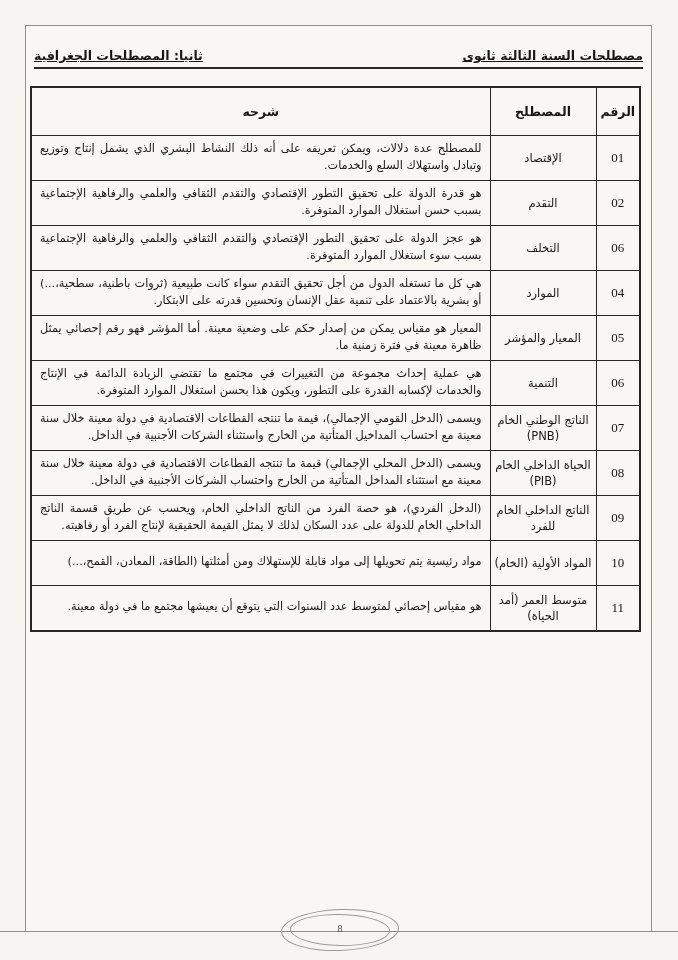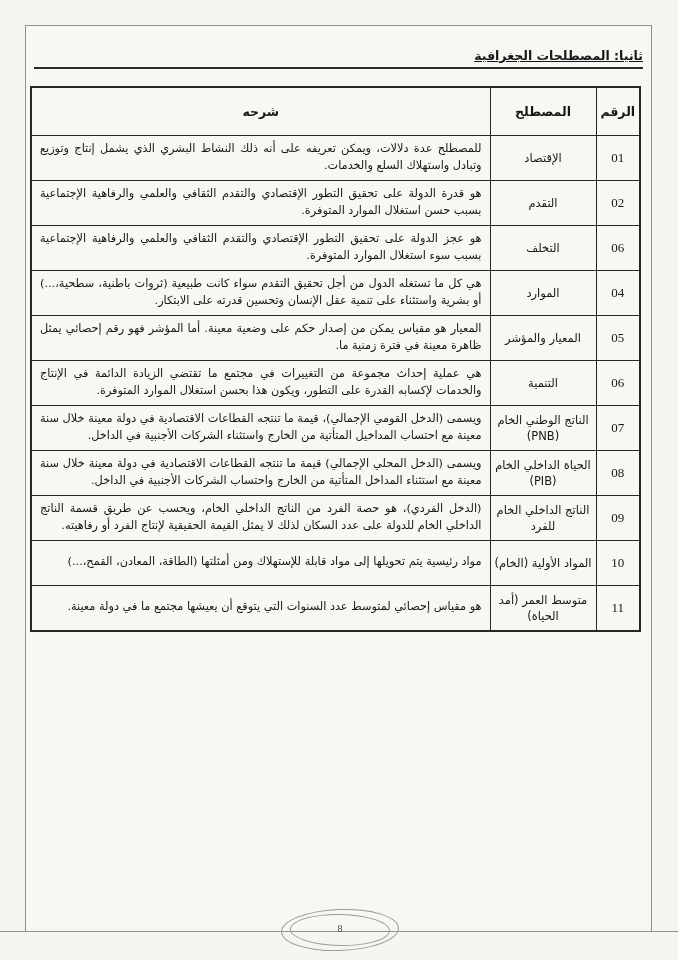--- a/index.html
+++ b/index.html
@@ -93,20 +93,21 @@
     font-size: 10px; color: #4a4a4a;
     font-family: "Liberation Serif", serif;
   }
 </style>
 </head>
 <body>
 
 <div class="page-frame">
 
   <div class="header-row">
+    <span>مصطلحات السنة الثالثة ثانوى</span>
     <span>ثانيا: المصطلحات الجغرافية</span>
   </div>
 
   <table class="terms">
     <thead>
       <tr>
         <th class="col-num">الرقم</th>
         <th class="col-term">المصطلح</th>
         <th class="col-expl">شرحه</th>
       </tr>
@@ -123,21 +124,21 @@
           <td class="expl">هو قدرة الدولة على تحقيق التطور الإقتصادي والتقدم الثقافي والعلمي والرفاهية الإجتماعية بسبب حسن استغلال الموارد المتوفرة.</td>
         </tr>
         <tr>
           <td class="num">06</td>
           <td class="term">التخلف</td>
           <td class="expl">هو عجز الدولة على تحقيق التطور الإقتصادي والتقدم الثقافي والعلمي والرفاهية الإجتماعية بسبب سوء استغلال الموارد المتوفرة.</td>
         </tr>
         <tr>
           <td class="num">04</td>
           <td class="term">الموارد</td>
-          <td class="expl">هي كل ما تستغله الدول من أجل تحقيق التقدم سواء كانت طبيعية (ثروات باطنية، سطحية،...) أو بشرية واستثناء على تنمية عقل الإنسان وتحسين قدرته على الابتكار.</td>
+          <td class="expl">هي كل ما تستغله الدول من أجل تحقيق التقدم سواء كانت طبيعية (ثروات باطنية، سطحية،...) أو بشرية بالاعتماد على تنمية عقل الإنسان وتحسين قدرته على الابتكار.</td>
         </tr>
         <tr>
           <td class="num">05</td>
           <td class="term">المعيار والمؤشر</td>
           <td class="expl">المعيار هو مقياس يمكن من إصدار حكم على وضعية معينة. أما المؤشر فهو رقم إحصائي يمثل ظاهرة معينة في فترة زمنية ما.</td>
         </tr>
         <tr>
           <td class="num">06</td>
           <td class="term">التنمية</td>
           <td class="expl">هي عملية إحداث مجموعة من التغييرات في مجتمع ما تقتضي الزيادة الدائمة في الإنتاج والخدمات لإكسابه القدرة على التطور، ويكون هذا بحسن استغلال الموارد المتوفرة.</td>

